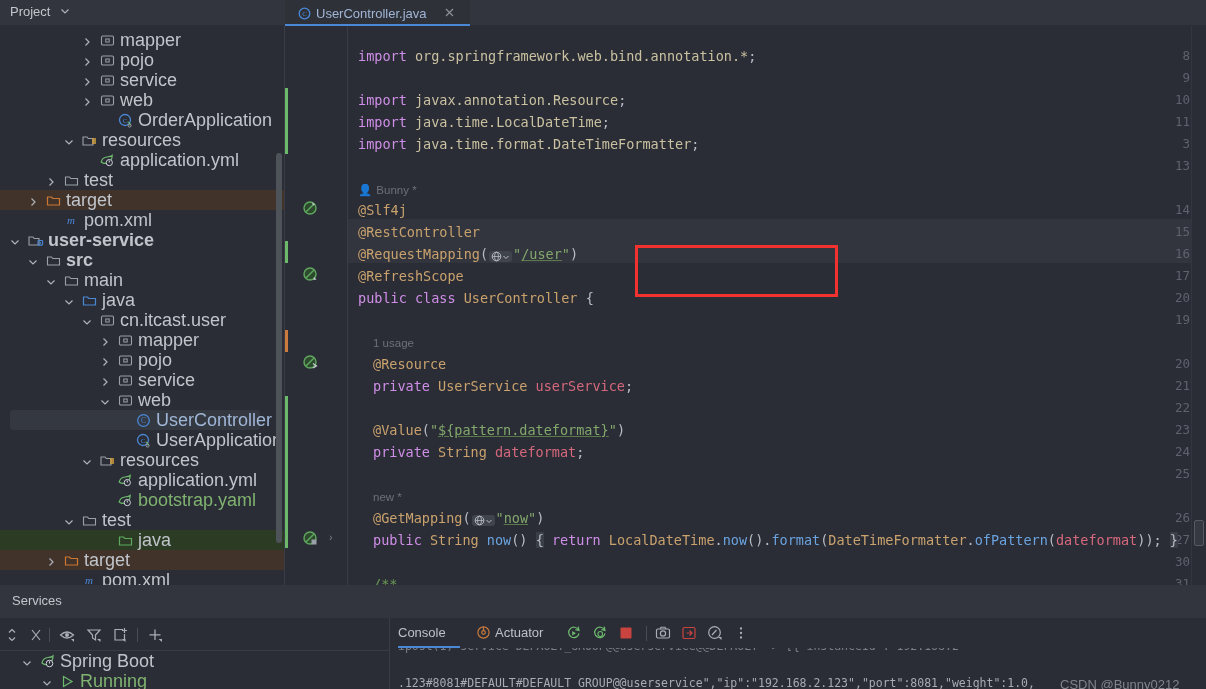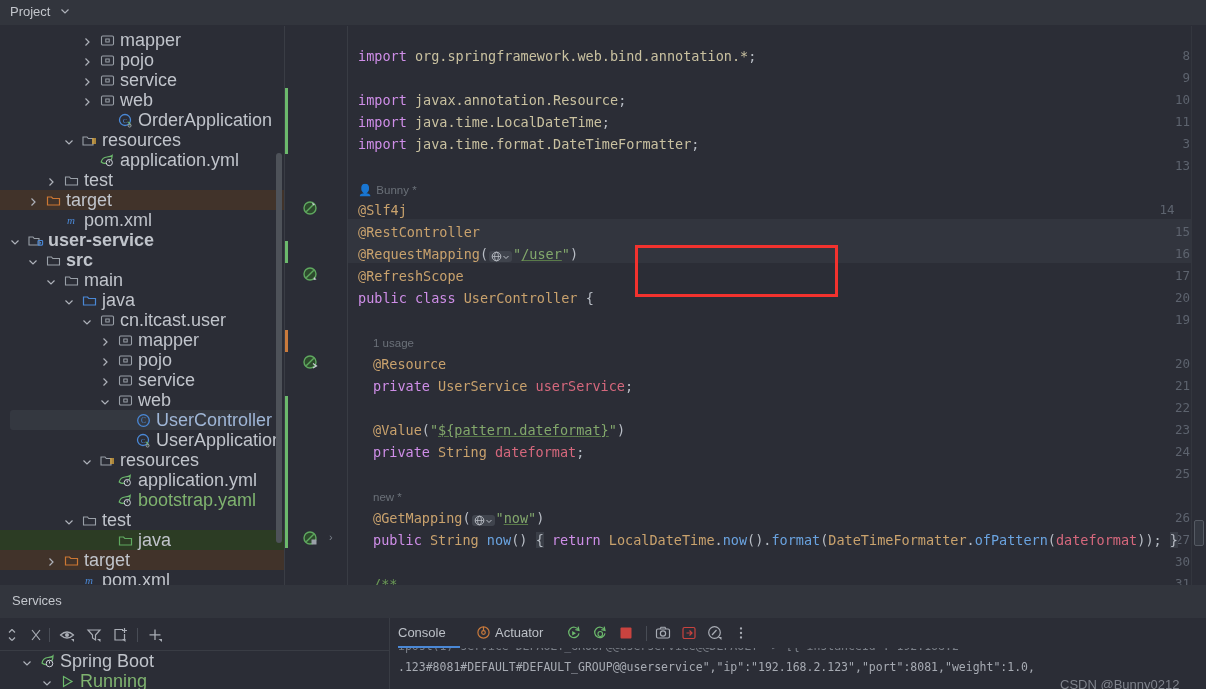--- a/index.html
+++ b/index.html
@@ -107,20 +107,34 @@
 <div id="app">
 
   <div class="topbar">
     <div class="proj-label">Project</div>
     <div class="proj-chev">
       <svg width="10" height="10" viewBox="0 0 10 10">
           <path d="M1.5 3.5 L5 7 L8.5 3.5" fill="none" stroke="#aeb2ba" stroke-width="1.2"></path>
         </svg>
     </div>
 
+    <div class="tab">
+      <span class="tab-ico">
+        <svg width="13" height="13" viewBox="0 0 13 13">
+            <circle cx="6.5" cy="6.5" r="5.3" fill="none" stroke="#4a88d6" stroke-width="1.3"></circle>
+            <text x="6.5" y="9.4" font-size="7" fill="#4a88d6" text-anchor="middle" font-family="Liberation Serif, serif">C</text>
+          </svg>
+      </span>
+      <span class="tab-name">UserController.java</span>
+      <span class="tab-x">
+        <svg width="11" height="11" viewBox="0 0 11 11">
+            <path d="M2 2 L9 9 M9 2 L2 9" stroke="#8b9099" stroke-width="1.2"></path>
+          </svg>
+      </span>
+    </div>
   </div>
 
   <div class="sidebar">
     <div id="tree-host">
         <div class="tree-row" style="position: absolute; left: 0px; width: 285px; top: 4px;">
           <span class="arrow" style="left:82px;top:5px"><svg width="10" height="10" viewBox="0 0 10 10">
               <path d="M3.5 1.5 L7 5 L3.5 8.5" fill="none" stroke="#aeb2ba" stroke-width="1.2"></path>
             </svg></span>
           <span class="ico" style="left:100px;top:3px"><svg width="15" height="15" viewBox="0 0 15 15">
               <rect x="1.5" y="3" width="12" height="9" rx="1.2" fill="none" stroke="#9aa0a8" stroke-width="1.1"></rect>
@@ -422,21 +436,21 @@
         <div class="ln" style="top: 44px;">9</div>
         <div class="cl" style="top: 44px;"></div>
         <div class="ln" style="top: 66px;">10</div>
         <div class="cl" style="top: 66px;"><span class="k">import</span> <span class="id">javax.annotation.Resource</span><span class="pn">;</span></div>
         <div class="ln" style="top: 88px;">11</div>
         <div class="cl" style="top: 88px;"><span class="k">import</span> <span class="id">java.time.LocalDateTime</span><span class="pn">;</span></div>
         <div class="ln" style="top: 110px;">3</div>
         <div class="cl" style="top: 110px;"><span class="k">import</span> <span class="id">java.time.format.DateTimeFormatter</span><span class="pn">;</span></div>
         <div class="ln" style="top: 132px;">13</div>
         <div class="cl" style="top: 132px;"></div>
-        <div class="ln" style="top: 176px; text-align: center;">14</div>
+        <div class="ln" style="top: 176px;">14</div>
         <div class="cl" style="top: 176px;"><span class="ann">@Slf4j</span></div>
         <div class="ln" style="top: 198px;">15</div>
         <div class="cl" style="top: 198px;"><span class="ann">@RestController</span></div>
         <div class="ln" style="top: 220px;">16</div>
         <div class="cl" style="top: 220px;"><span class="ann">@RequestMapping</span><span class="pn">(</span><span class="inlay"><svg width="11" height="11" viewBox="0 0 11 11">
               <circle cx="5.5" cy="5.5" r="4.3" fill="none" stroke="#b9bdc4" stroke-width="1"></circle>
               <ellipse cx="5.5" cy="5.5" rx="2" ry="4.3" fill="none" stroke="#b9bdc4" stroke-width="0.8"></ellipse>
               <path d="M1.4 5.5 L9.6 5.5" stroke="#b9bdc4" stroke-width="0.8"></path>
             </svg><svg width="8" height="8" viewBox="0 0 8 8">
               <path d="M1.5 3 L4 5.5 L6.5 3" fill="none" stroke="#b9bdc4" stroke-width="1"></path>
@@ -621,18 +635,18 @@
             <circle cx="8" cy="3.5" r="1.15" fill="#a9adb5"></circle>
             <circle cx="8" cy="8" r="1.15" fill="#a9adb5"></circle>
             <circle cx="8" cy="12.5" r="1.15" fill="#a9adb5"></circle>
           </svg>
       </span>
     </div>
     <div class="cb-active-underline"></div>
 
     <div class="console-out">
       <div class="co-line co-clip" style="top:-9px">ipost(1) service DEFAULT_GROUP@@userservice@@DEFAULT -&gt; [{"instanceId":"192.168.2</div>
-      <div class="co-line" style="top:12px">.123#8081#DEFAULT#DEFAULT_GROUP@@userservice","ip":"192.168.2.123","port":8081,"weight":1.0,</div>
+      <div class="co-line" style="top:28px">.123#8081#DEFAULT#DEFAULT_GROUP@@userservice","ip":"192.168.2.123","port":8081,"weight":1.0,</div>
     </div>
   </div>
 
   <div class="watermark">CSDN @Bunny0212</div>
 </div>
 
 </body></html>

